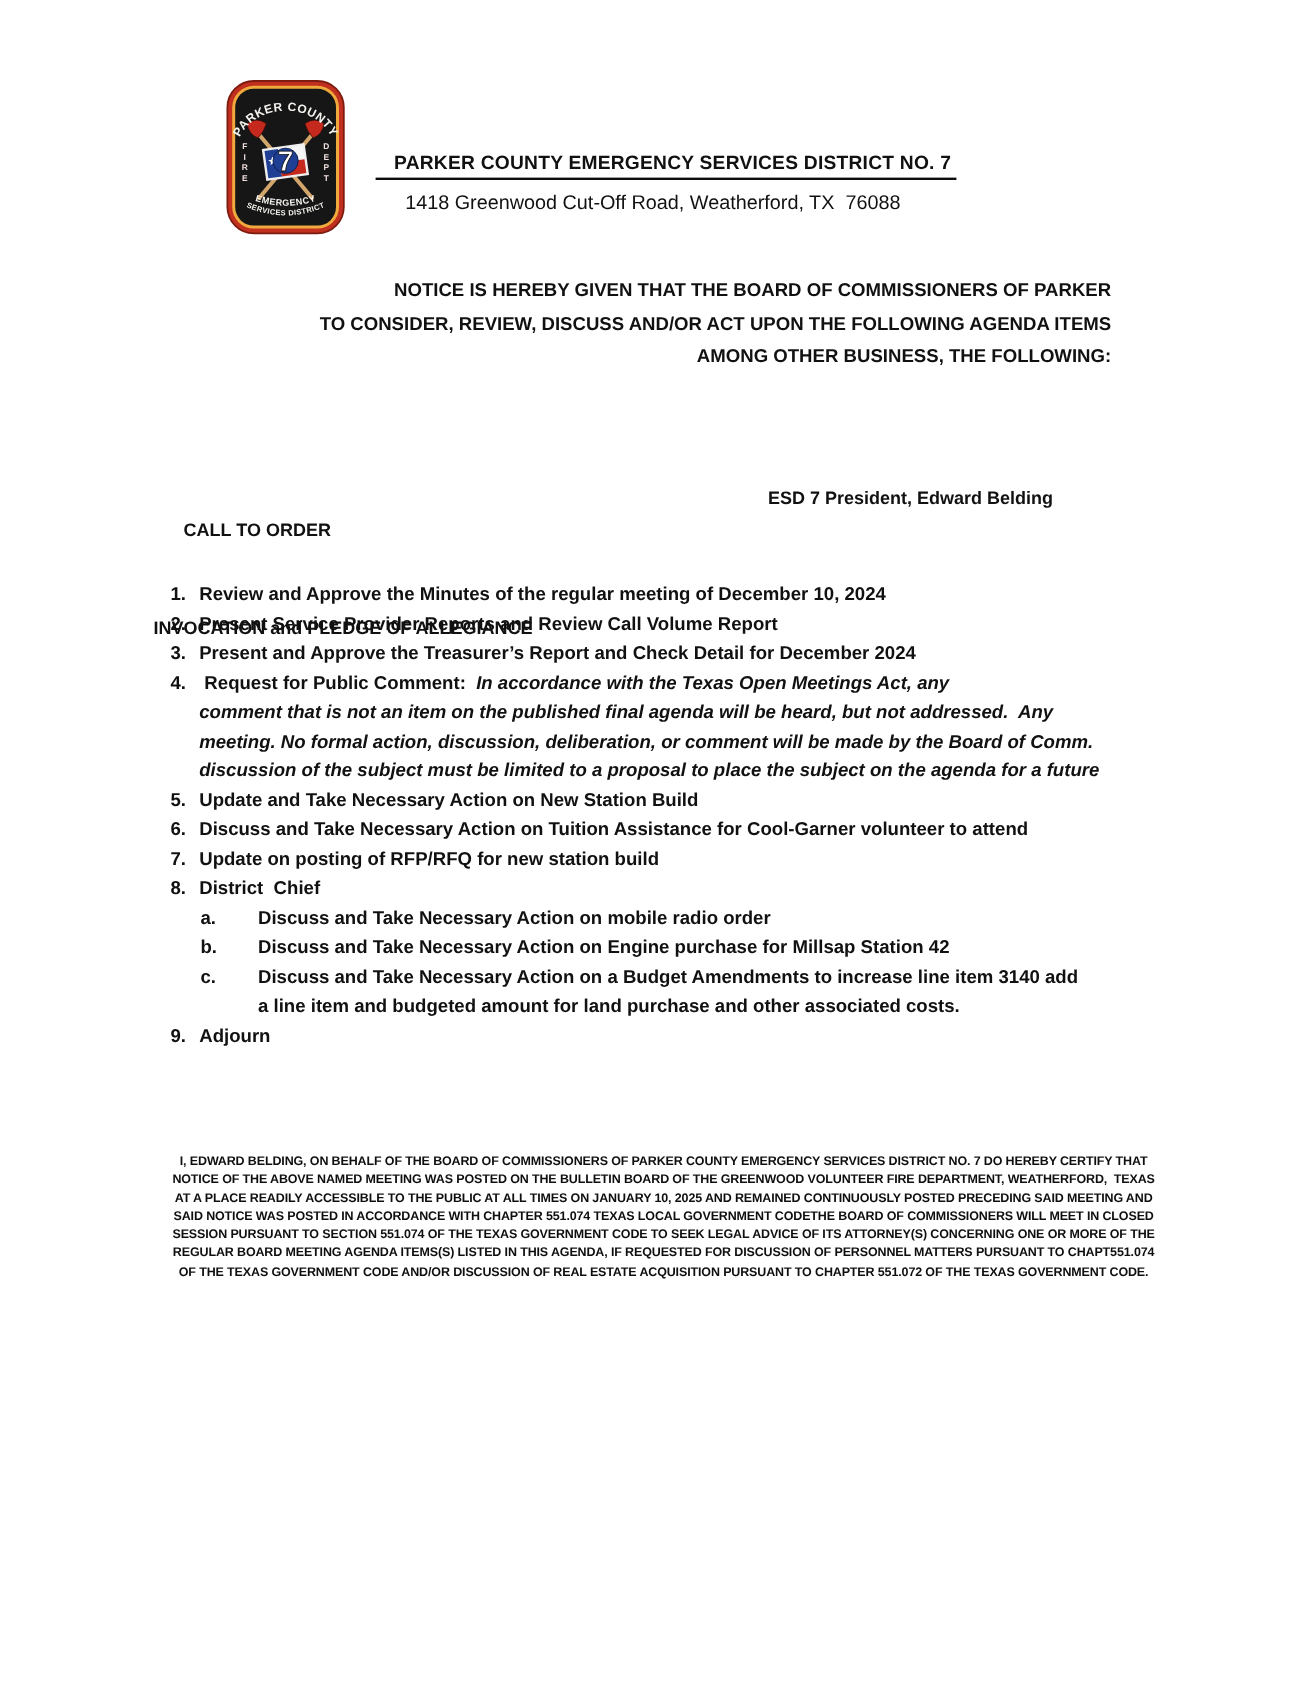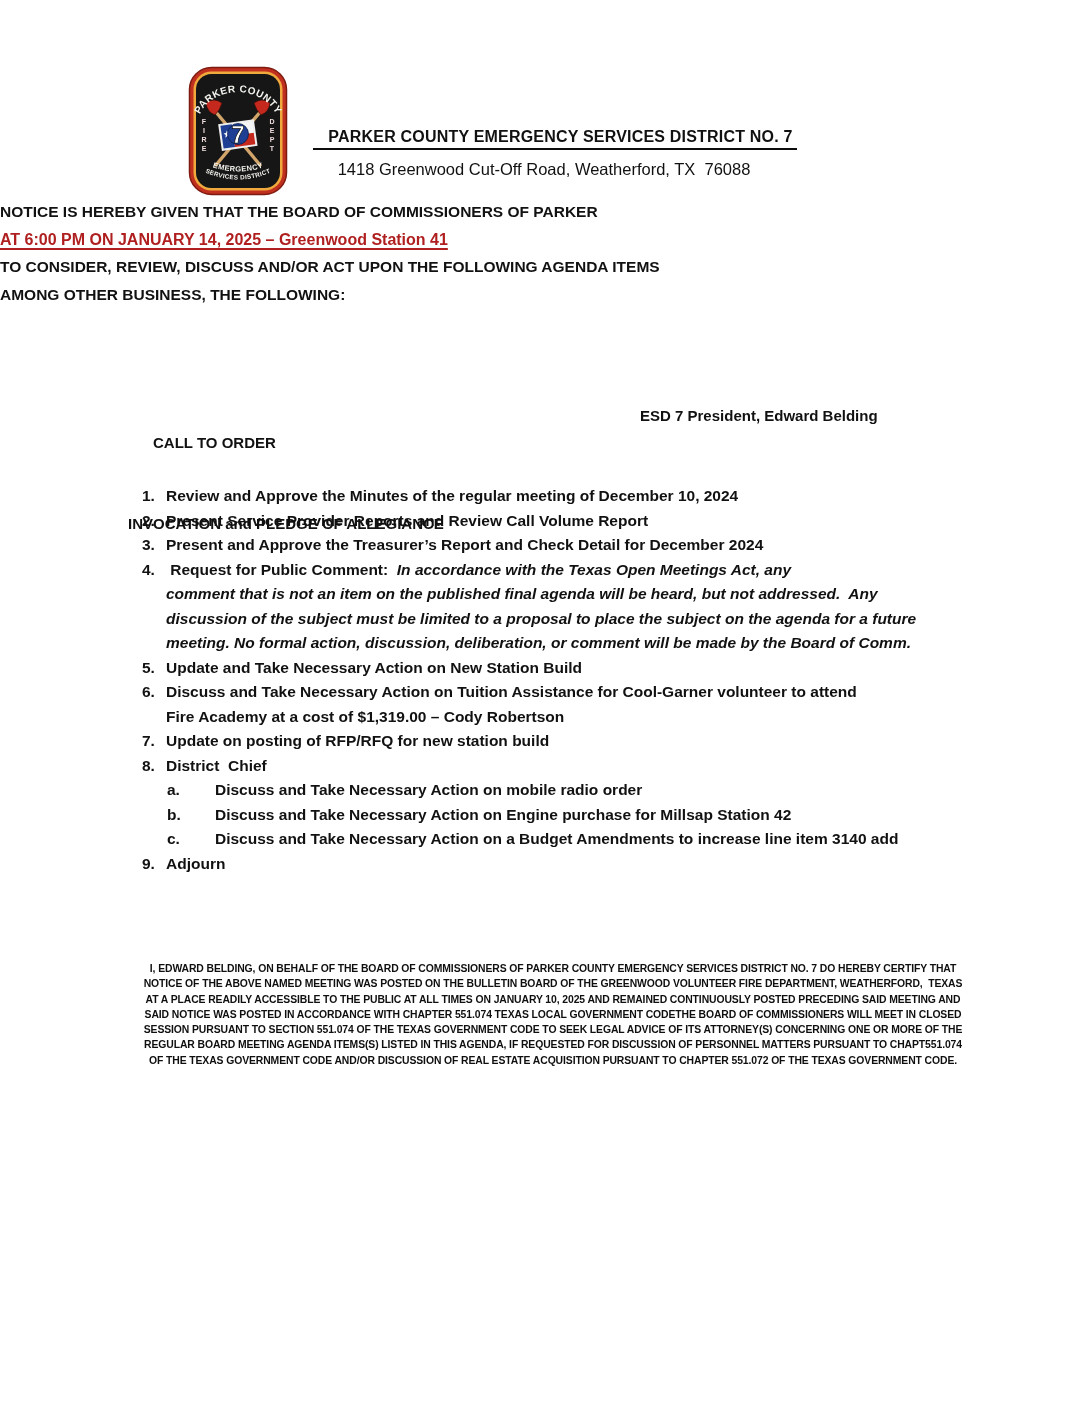--- a/index.html
+++ b/index.html
@@ -45,23 +45,23 @@
     text-align: center;
   }
   .header-address {
     font-size: 16.5px;
     white-space: pre;
   }
 
   
   .notice {
     position: absolute;
-    left: 0; top: 198px;
+    left: 0; top: 229px;
     width: 926px;
-    text-align: left;
+    text-align: right;
     font-weight: bold;
     font-size: 15.5px;
     line-height: 27.6px;
   }
   .notice .nline { white-space: pre; }
   .notice .highlight {
     color: #b01f1f;
     font-size: 16px;
     text-decoration: underline;
     text-decoration-thickness: 2px;
@@ -169,21 +169,20 @@
 
   <div class="header-title-wrap">
     <span class="header-title">PARKER COUNTY EMERGENCY SERVICES DISTRICT NO. 7</span>
   </div>
   <div class="header-address-wrap">
     <span class="header-address">1418 Greenwood Cut-Off Road, Weatherford, TX  76088</span>
   </div>
 
   <div class="notice">
     <div class="nline">NOTICE IS HEREBY GIVEN THAT THE BOARD OF COMMISSIONERS OF PARKER</div>
-    <div class="nline"><span class="highlight">AT 6:00 PM ON JANUARY 14, 2025 – Greenwood Station 41</span></div>
     <div class="nline">TO CONSIDER, REVIEW, DISCUSS AND/OR ACT UPON THE FOLLOWING AGENDA ITEMS</div>
     <div class="nline">AMONG OTHER BUSINESS, THE FOLLOWING:</div>
   </div>
 
   <div class="c2o">
     <div class="c2o-row">
       <span>CALL TO ORDER</span>
       <span class="c2o-right">ESD 7 President, Edward Belding</span>
     </div>
     <div class="c2o-row">INVOCATION and PLEDGE OF ALLEGIANCE</div>
@@ -205,57 +204,57 @@
     <div class="row">
       <span class="num">4.</span>
         <span class="txt"><span> Request for Public Comment:</span><span class="it">  In accordance with the Texas Open Meetings Act, any</span></span>
     </div>
     <div class="row">
       <span class="num"></span>
         <span class="txt it">comment that is not an item on the published final agenda will be heard, but not addressed.  Any</span>
     </div>
     <div class="row">
       <span class="num"></span>
+        <span class="txt it">meeting. No formal action, discussion, deliberation, or comment will be made by the Board of Comm.</span>
+    </div>
+    <div class="row">
+      <span class="num"></span>
         <span class="txt it">discussion of the subject must be limited to a proposal to place the subject on the agenda for a future</span>
-    </div>
-    <div class="row">
-      <span class="num"></span>
-        <span class="txt it">meeting. No formal action, discussion, deliberation, or comment will be made by the Board of Comm.</span>
     </div>
     <div class="row">
       <span class="num">5.</span>
         <span class="txt">Update and Take Necessary Action on New Station Build</span>
     </div>
     <div class="row">
       <span class="num">6.</span>
         <span class="txt">Discuss and Take Necessary Action on Tuition Assistance for Cool-Garner volunteer to attend</span>
     </div>
     <div class="row">
-      <span class="num"></span>
-        <span class="txt">Fire Academy at a cost of $1,319.00 – Cody Robertson</span>
-    </div>
-    <div class="row">
       <span class="num">7.</span>
         <span class="txt">Update on posting of RFP/RFQ for new station build</span>
     </div>
     <div class="row">
       <span class="num">8.</span>
         <span class="txt">District  Chief</span>
     </div>
     <div class="row sub">
       <span class="num">a.</span>
         <span class="txt">Discuss and Take Necessary Action on mobile radio order</span>
     </div>
     <div class="row sub">
       <span class="num">b.</span>
         <span class="txt">Discuss and Take Necessary Action on Engine purchase for Millsap Station 42</span>
     </div>
     <div class="row sub">
       <span class="num">c.</span>
         <span class="txt">Discuss and Take Necessary Action on a Budget Amendments to increase line item 3140 add</span>
+    </div>
+    <div class="row sub">
+      <span class="num"></span>
+        <span class="txt">a line item and budgeted amount for land purchase and other associated costs.</span>
     </div>
     <div class="row">
       <span class="num">9.</span>
         <span class="txt">Adjourn</span>
     </div>
   </div>
 
   <div class="certification">
     <div class="fline">I, EDWARD BELDING, ON BEHALF OF THE BOARD OF COMMISSIONERS OF PARKER COUNTY EMERGENCY SERVICES DISTRICT NO. 7 DO HEREBY CERTIFY THAT</div>
     <div class="fline">NOTICE OF THE ABOVE NAMED MEETING WAS POSTED ON THE BULLETIN BOARD OF THE GREENWOOD VOLUNTEER FIRE DEPARTMENT, WEATHERFORD,  TEXAS</div>

